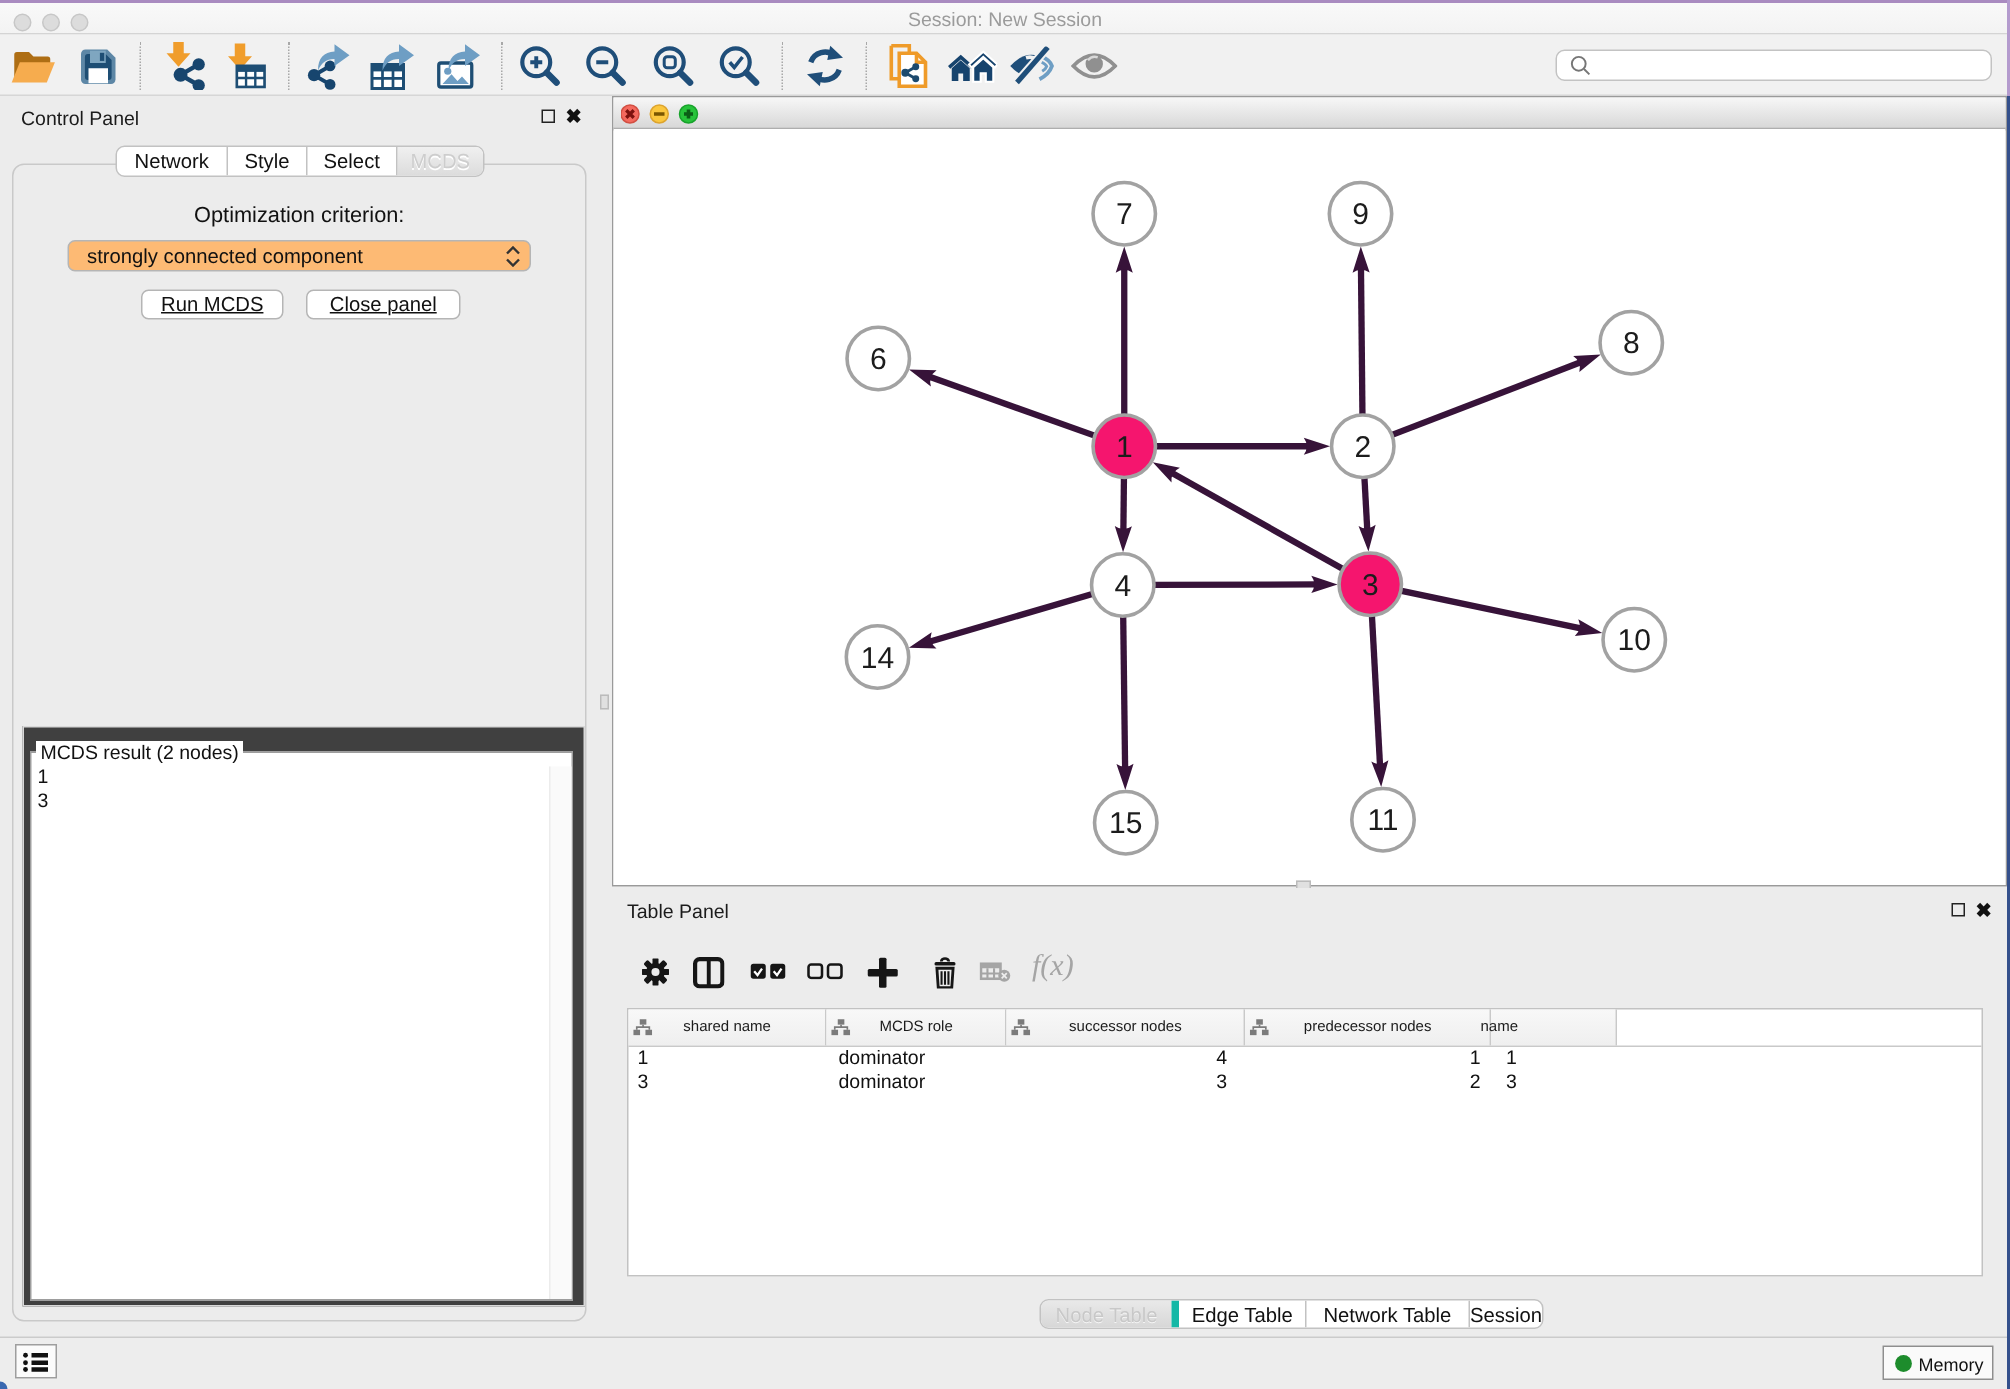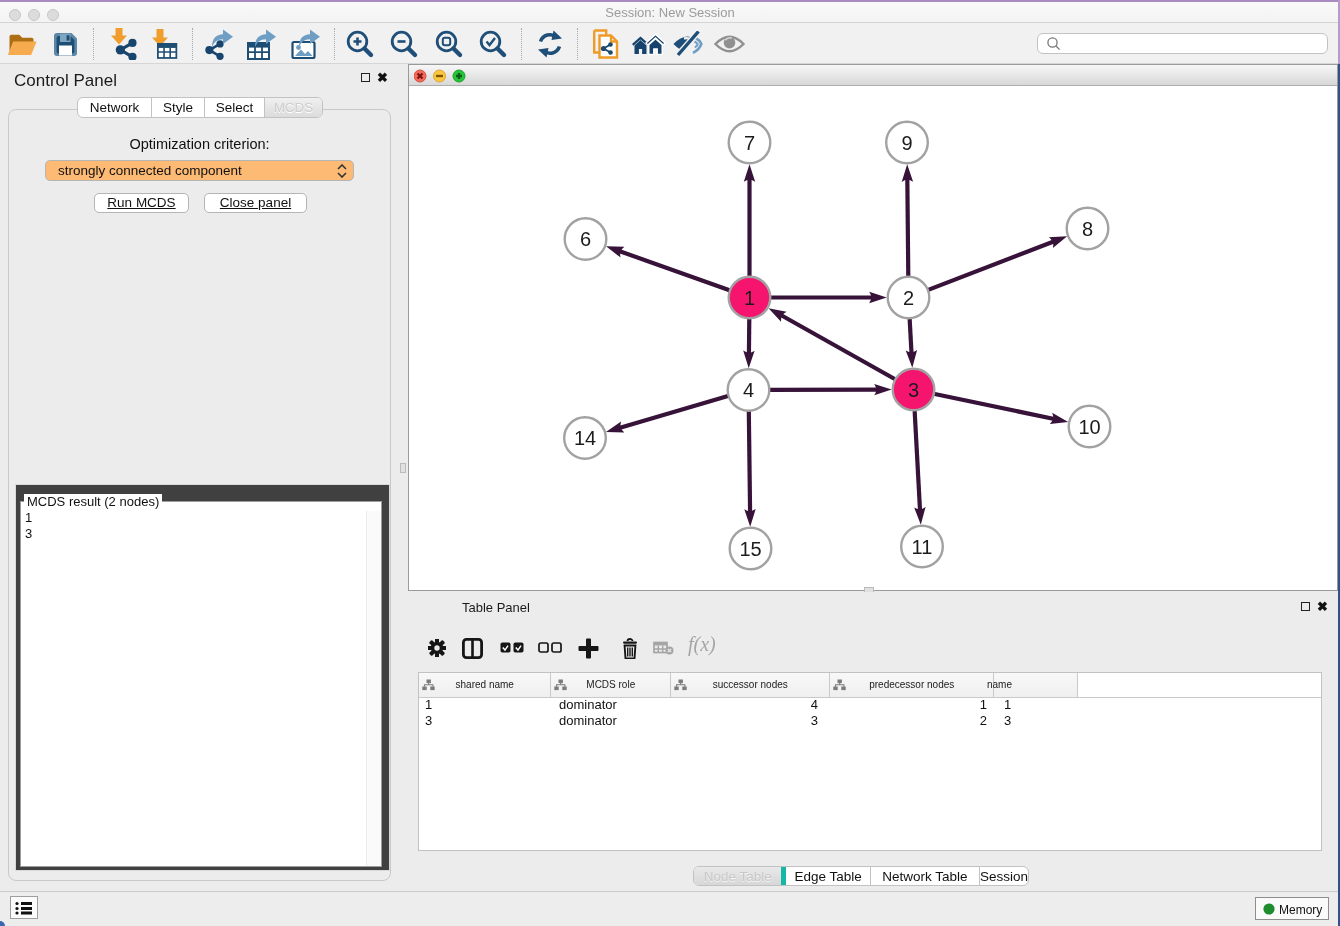--- a/index.html
+++ b/index.html
@@ -6,38 +6,38 @@
 body{font-family:"Liberation Sans",sans-serif;background:#ececec;position:relative;}
 .abs{position:absolute;}
 
 #titlebar{left:0;top:0;width:1340px;height:23px;background:linear-gradient(#f9f9f9,#f3f3f3);border-top:2px solid #a98bc0;border-bottom:1px solid #d4d4d4;}
 #titlebar .light{position:absolute;top:7px;width:12px;height:12px;border-radius:50%;background:#dcdcdc;border:1px solid #c7c7c7;}
 #wintitle{left:0;top:5px;width:1340px;text-align:center;font-size:13px;color:#9b9b9b;}
 #toolbar{left:0;top:23px;width:1340px;height:41px;background:#f1f1f1;border-bottom:1px solid #d6d6d6;}
 .tsep{position:absolute;top:28px;height:32px;width:0;border-left:1px dotted #a8a8a8;}
 #searchbox{left:1037px;top:33px;width:291px;height:21px;background:#fff;border:1px solid #c3c3c3;border-radius:6px;}
 
-#cp-title{left:14px;top:71px;font-size:17px;color:#1b1b1b;}
+#cp-title{left:14px;top:71px;font-size:13px;color:#1b1b1b;}
 .flticon{width:9px;height:9px;border:1.6px solid #222;background:transparent;}
 .clsicon{font-size:13px;color:#111;font-weight:bold;}
 #cp-panel{left:8px;top:109px;width:383px;height:772px;background:#ececec;border:1px solid #c9c9c9;border-radius:8px;}
 #optlabel{left:0px;top:136px;width:399px;text-align:center;font-size:14.5px;color:#111;}
 #combo{left:45px;top:160px;width:309px;height:21px;background:#fdba74;border:1px solid #b5b5b5;border-radius:5px;font-size:13.5px;color:#111;line-height:19px;padding-left:12px;}
 .btn{position:absolute;top:193px;height:20px;background:#fff;border:1px solid #b5b5b5;border-radius:5px;font-size:13.5px;color:#111;text-align:center;line-height:18px;text-decoration:underline;}
 #mcds-white{left:15px;top:484px;width:375px;height:387px;background:#404040;border:1px solid #d9d9d9;}
 #mcds-box{left:4px;top:16px;width:362px;height:366px;border:1px solid #9d9d9d;background:#fff;}
 #mcds-label{left:3px;top:-8px;background:#fff;padding:0 3px;font-size:13px;color:#111;}
 #mcds-scroll{right:0px;top:9px;width:15px;height:355px;background:#fafafa;border-left:1px solid #ececec;}
 
 #gwin{left:408px;top:64px;width:930px;height:527px;border:1px solid #9a9a9a;background:#fff;}
 #gtitle{left:0;top:0;width:928px;height:21px;background:linear-gradient(#f7f7f7,#d8d8d8);border-bottom:1px solid #aeaeae;}
 #gtitle .txt{position:absolute;left:0;top:3px;width:100%;text-align:center;font-size:13px;color:#222;}
 
 #tpanel{left:408px;top:592px;width:932px;height:299px;background:#ececec;}
-#tp-title{left:10px;top:8px;font-size:13px;color:#1b1b1b;margin-left:44px;}
+#tp-title{left:10px;top:8px;font-size:13px;color:#1b1b1b;}
 #ttable{left:10px;top:80px;width:904px;height:179px;background:#fff;border:1px solid #c2c2c2;}
 .thead{position:absolute;top:0;height:24px;background:linear-gradient(#f8f8f8,#efefef);border-right:1px solid #c9c9c9;font-size:10px;color:#1b1b1b;text-align:center;line-height:24px;}
 #theadline{left:0;top:24px;width:902px;height:1px;background:#c9c9c9;}
 .trow{position:absolute;font-size:13px;color:#111;height:16px;line-height:16px;}
 
 #statusbar{left:0;top:891px;width:1340px;height:35px;background:#ededed;border-top:1px solid #cbcbcb;}
 #listbtn{left:10px;top:896px;width:28px;height:23px;background:#fbfbfb;border:1px solid #9e9e9e;}
 #membtn{left:1255px;top:897px;width:74px;height:23px;background:#fafafa;border:1px solid #8e8e8e;font-size:12px;color:#111;}
 #rightedge{left:1338px;top:64px;width:2px;height:862px;background:#34508c;}
 #rightedge2{left:1338px;top:0px;width:2px;height:64px;background:#b49bce;}

